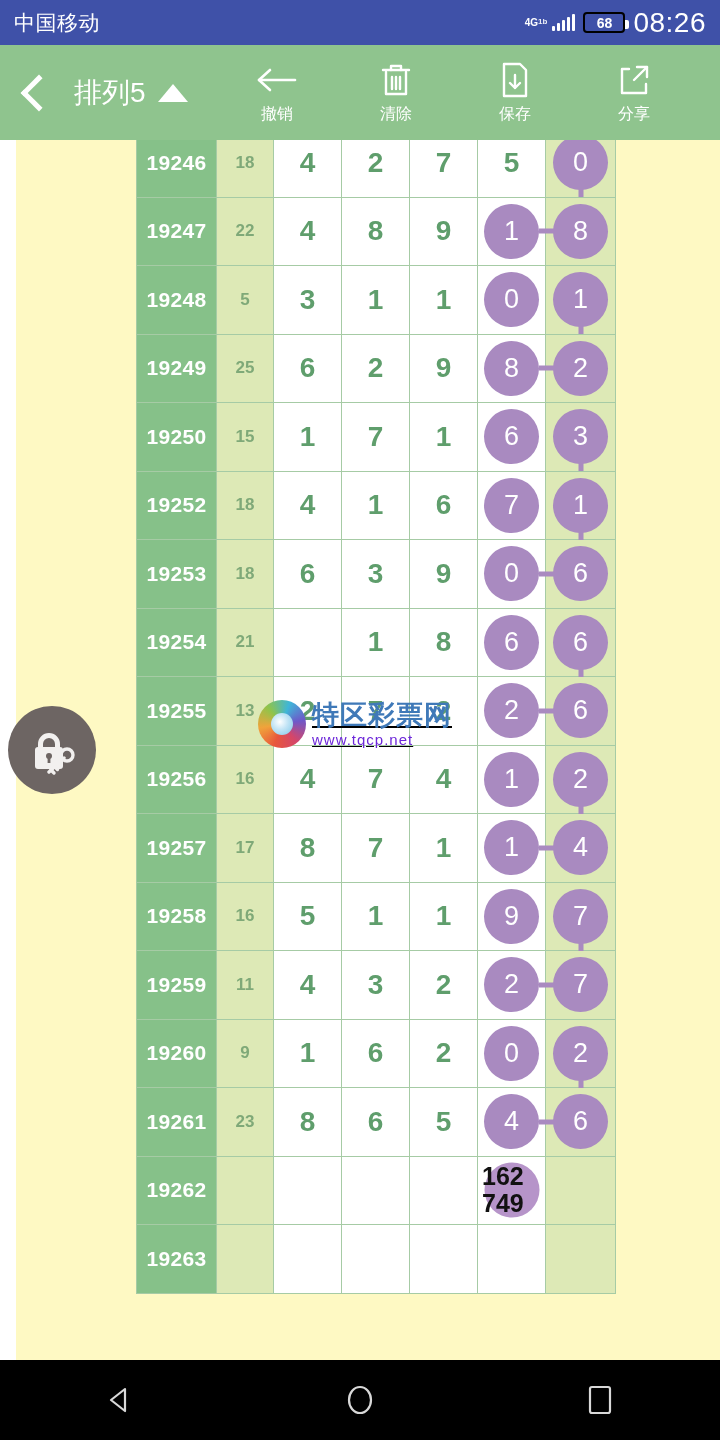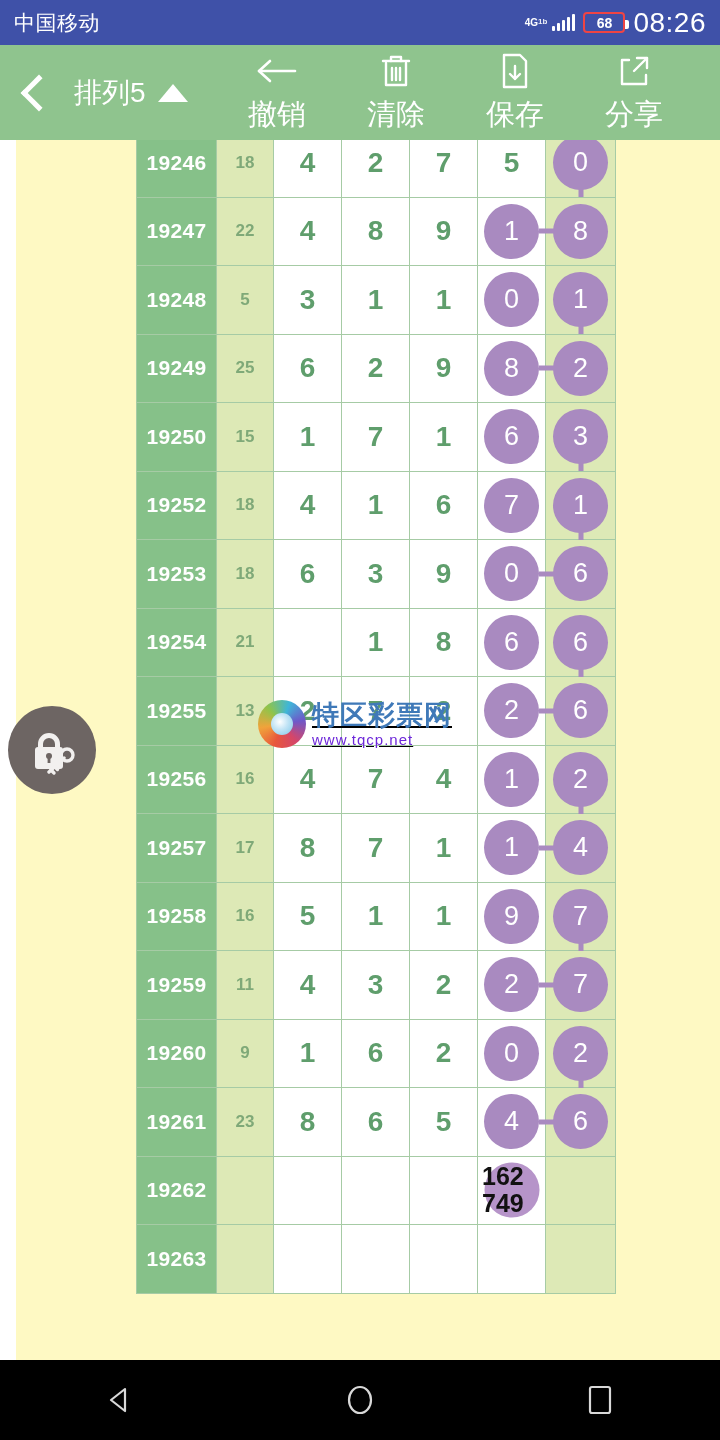--- a/index.html
+++ b/index.html
@@ -25,21 +25,21 @@
   .sb-net i { font-style:normal; }
   .sb-net .lo { font-size:8px; opacity:.9; }
   .bars { display:flex; align-items:flex-end; gap:2px; height:17px; }
   .bars span { width:3px; background:#ffffff; border-radius:1px; }
   .bars span:nth-child(1){height:5px}
   .bars span:nth-child(2){height:8px}
   .bars span:nth-child(3){height:11px}
   .bars span:nth-child(4){height:14px}
   .bars span:nth-child(5){height:17px}
   .batt {
-    position:relative; width:42px; height:21px; border:2px solid #ef4444;
+    position:relative; width:42px; height:21px; border:2px solid #000000;
     border-radius:4px; display:flex; align-items:center; justify-content:center;
     font-size:14px; font-weight:bold;
   }
   .batt::after{content:"";position:absolute;right:-6px;top:6px;width:4px;height:9px;
     background:#ffffff;border-radius:0 2px 2px 0;}
   .sb-time { font-size:28px; letter-spacing:.5px; }
 
   
   .toolbar {
     position:absolute; top:45px; left:0; width:720px; height:95px;
@@ -49,21 +49,21 @@
   .chev { width:26px; height:26px; border-left:5px solid #fff; border-bottom:5px solid #fff;
           transform:rotate(45deg); margin-left:8px; }
   .tb-title { display:flex; align-items:center; gap:12px; margin-left:4px;
               color:#ffffff; font-size:28px; }
   .tri-up { width:0;height:0;border-left:15px solid transparent;border-right:15px solid transparent;
             border-bottom:18px solid #ffffff; }
   .tb-actions { display:flex; margin-left:30px; }
   .tb-item { width:119px; display:flex; flex-direction:column; align-items:center;
              justify-content:center; gap:4px; color:#ffffff; }
   .tb-item .ic { height:40px; display:flex; align-items:center; justify-content:center; }
-  .tb-item .lb { font-size:29px;font-family:Liberation Mono, monospace; }
+  .tb-item .lb { font-size:16px;font-family:Liberation Mono, monospace; }
 
   
   .tablewrap {
     position:absolute; top:140px; left:0; width:720px; height:1334px;
     background:#fef9c3; overflow:hidden;margin-left:16px;
   }
   table.lot { border-collapse:collapse; position:absolute; left:120px; top:-12px; }
   table.lot td {
     border:1px solid #a6cba5;
     height:68.5px; text-align:center; vertical-align:middle; position:relative;

